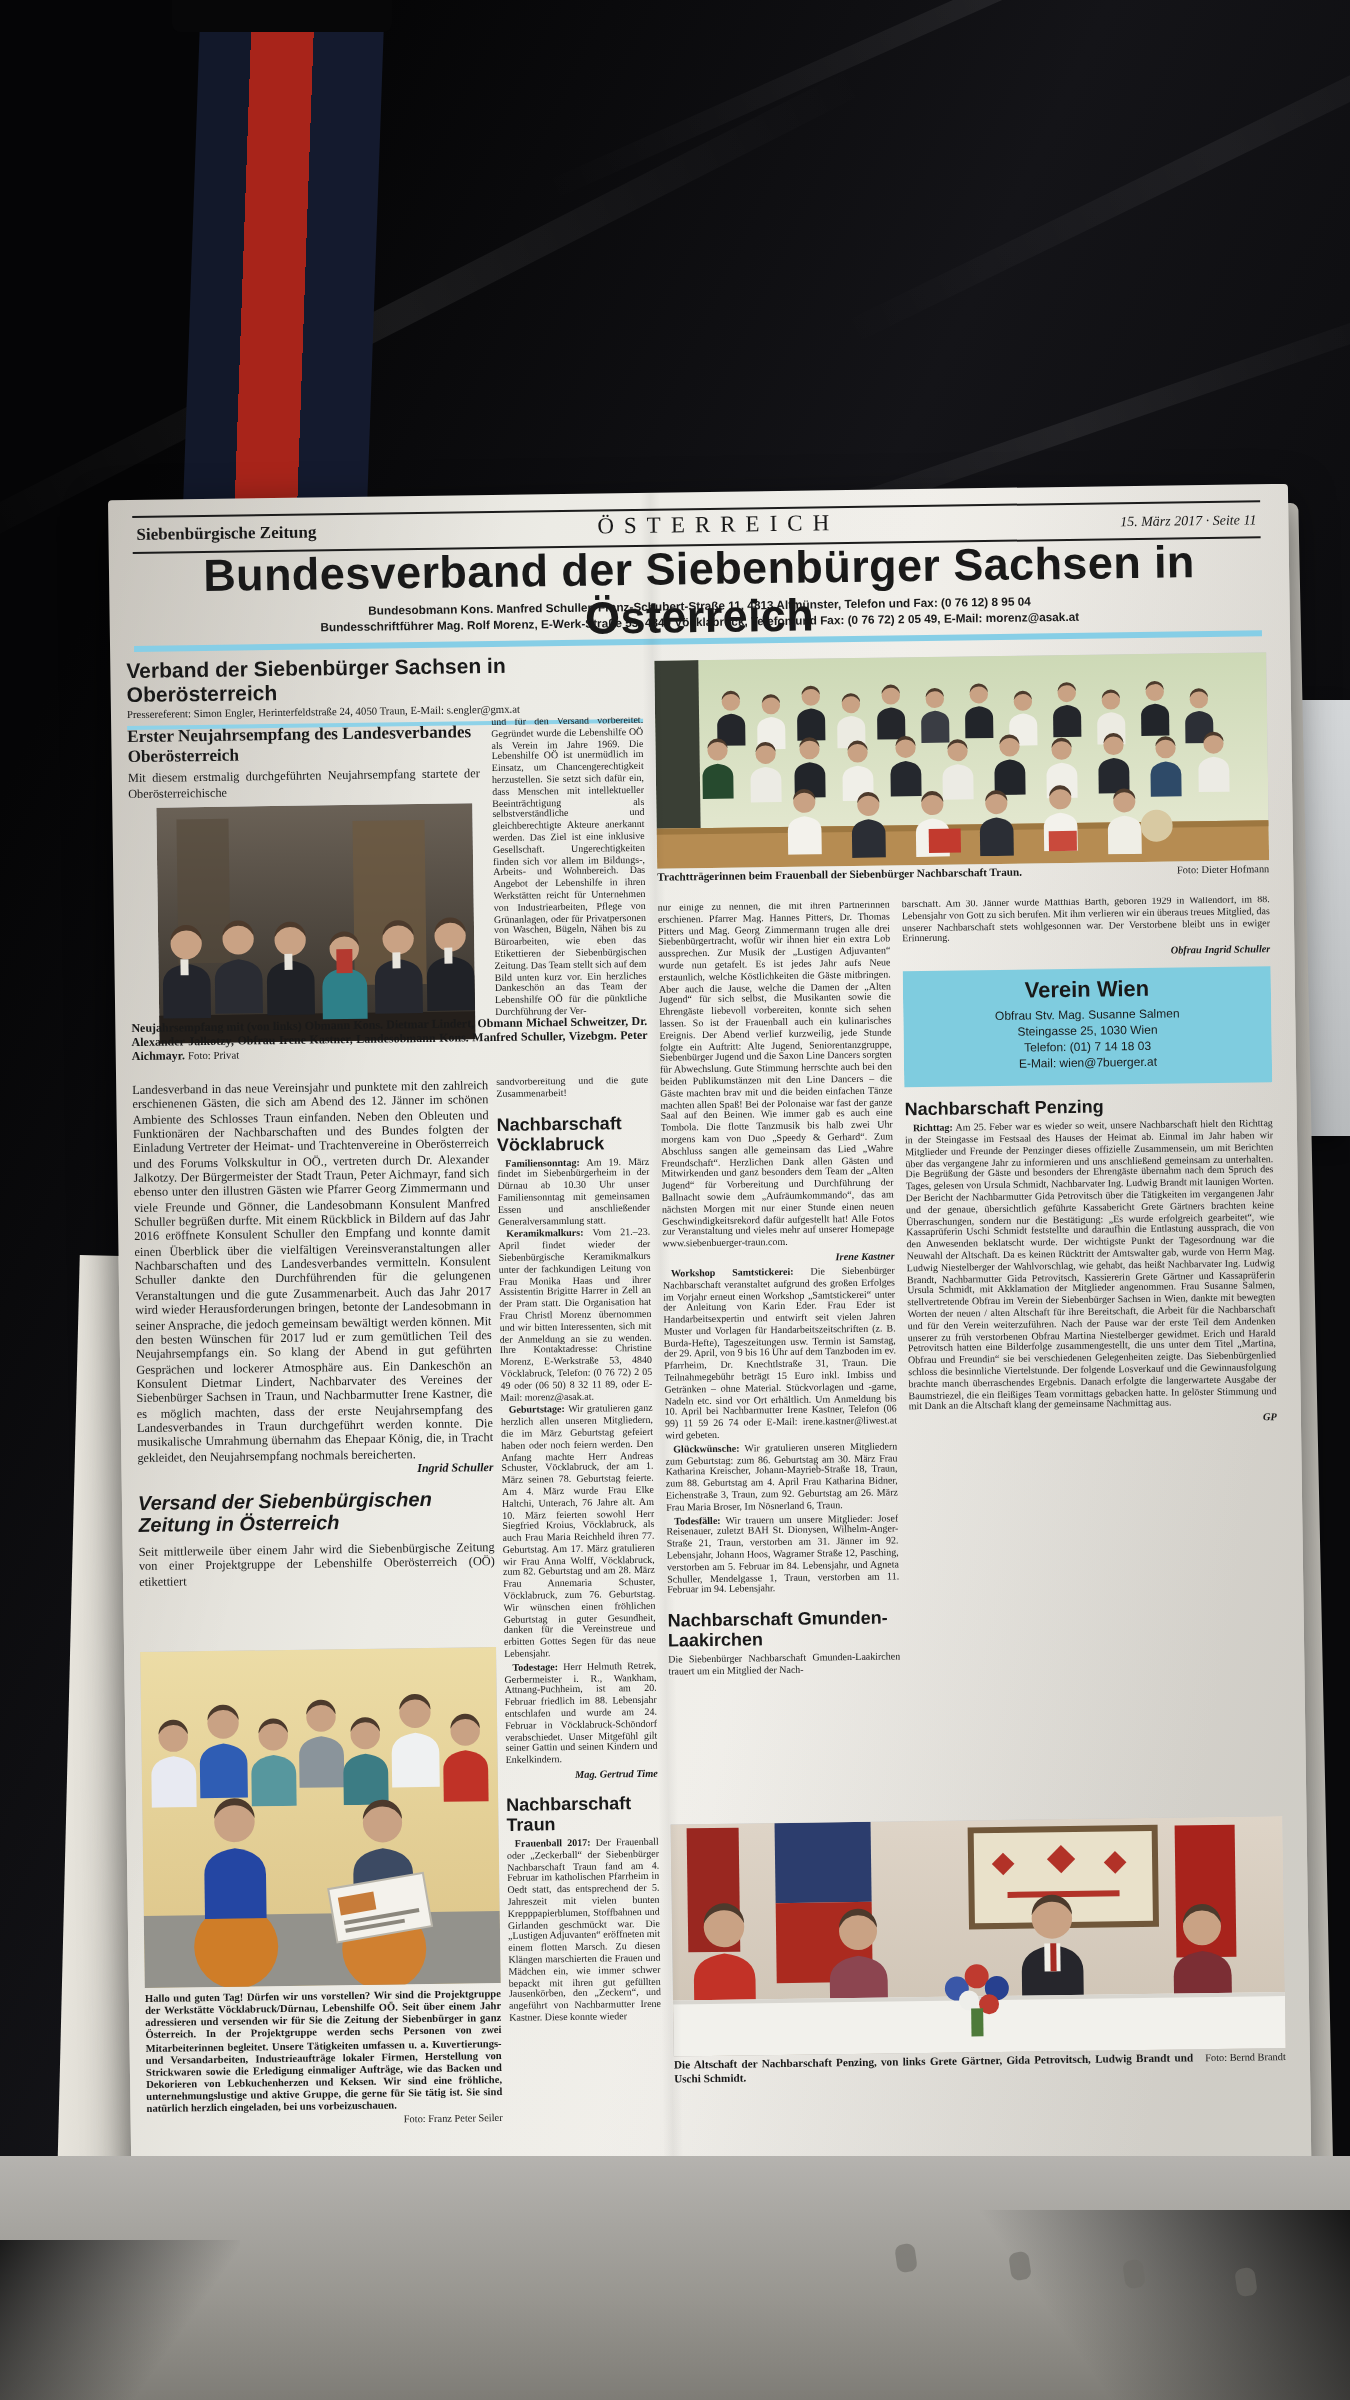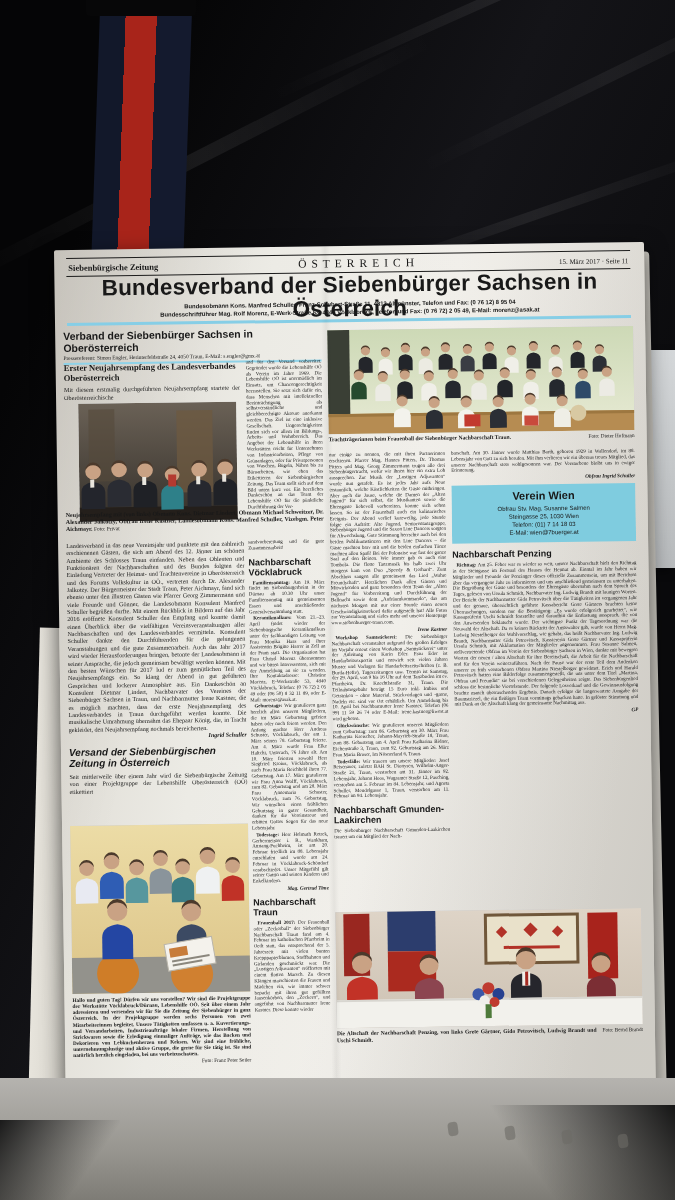--- a/index.html
+++ b/index.html
@@ -36,21 +36,21 @@
         background:linear-gradient(105deg,rgba(0,0,0,.09),rgba(255,255,255,0) 25%,rgba(255,255,255,.06) 55%,rgba(0,0,0,.08) 92%);}
   .page::after{content:"";position:absolute;top:0;bottom:0;left:45%;width:10px;pointer-events:none;
         background:linear-gradient(90deg,transparent,rgba(0,0,0,.05),transparent);}
   .abs{position:absolute;}
   .sans{font-family:"Liberation Sans","DejaVu Sans",sans-serif;}
 
   .mast{left:12px;right:14px;top:8px;display:flex;justify-content:space-between;align-items:baseline;
         border-top:1.4px solid #1c1c1c;border-bottom:1px solid #1c1c1c;padding:2px 2px 3px;}
   .mast .paper-name{font-weight:bold;font-size:8.5px;}
   .mast .section-name{font-size:11.5px;letter-spacing:5px;}
-  .mast .date-page{font-size:7px;}
+  .mast .date-page{font-size:7px;font-style:italic;}
 
   .headline{left:8px;right:8px;top:27px;text-align:center;font-weight:bold;font-size:22.5px;
             letter-spacing:.2px;line-height:24px;}
   .addr{left:20px;right:20px;top:55px;text-align:center;font-weight:bold;font-size:5.9px;line-height:7.6px;}
   .cyan-rule{height:3px;background:#86cee6;}
   .rule-full{left:12px;right:14px;top:73px;}
 
   .sect-head{font-weight:bold;font-size:10.5px;line-height:11.5px;}
   .sect-ooe{left:8px;top:81px;width:258px;}
   .presse{font-size:5.4px;line-height:7px;margin-top:1px;}

